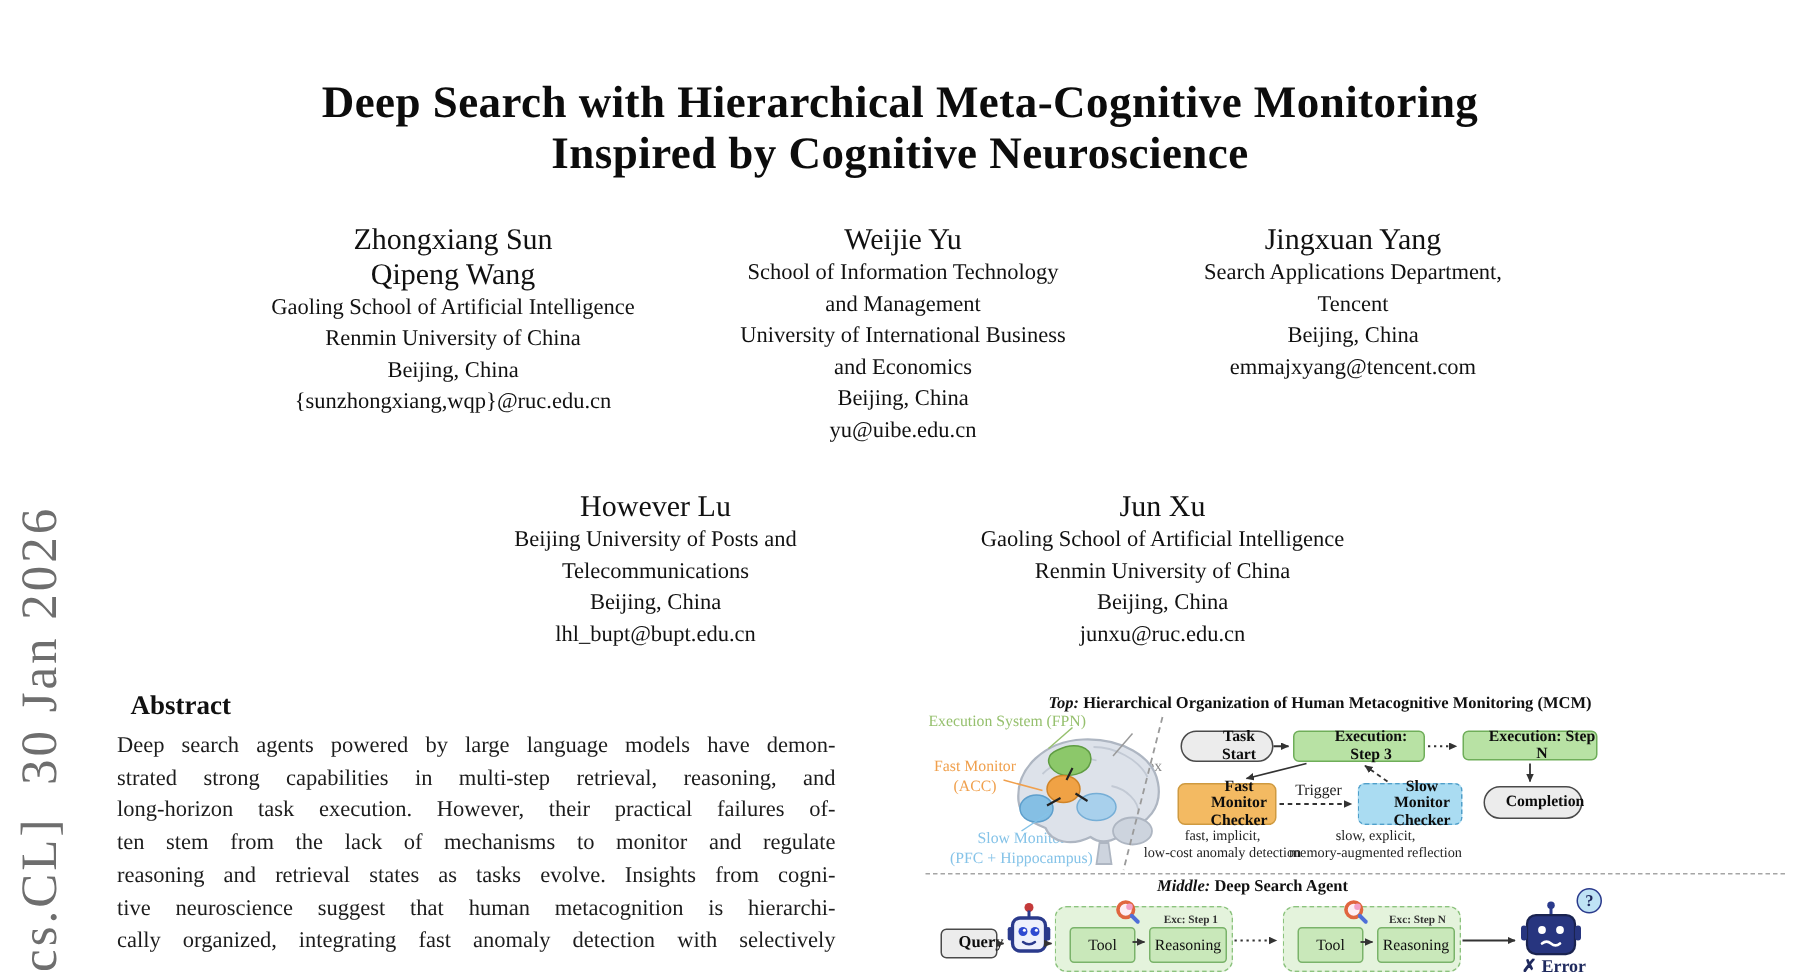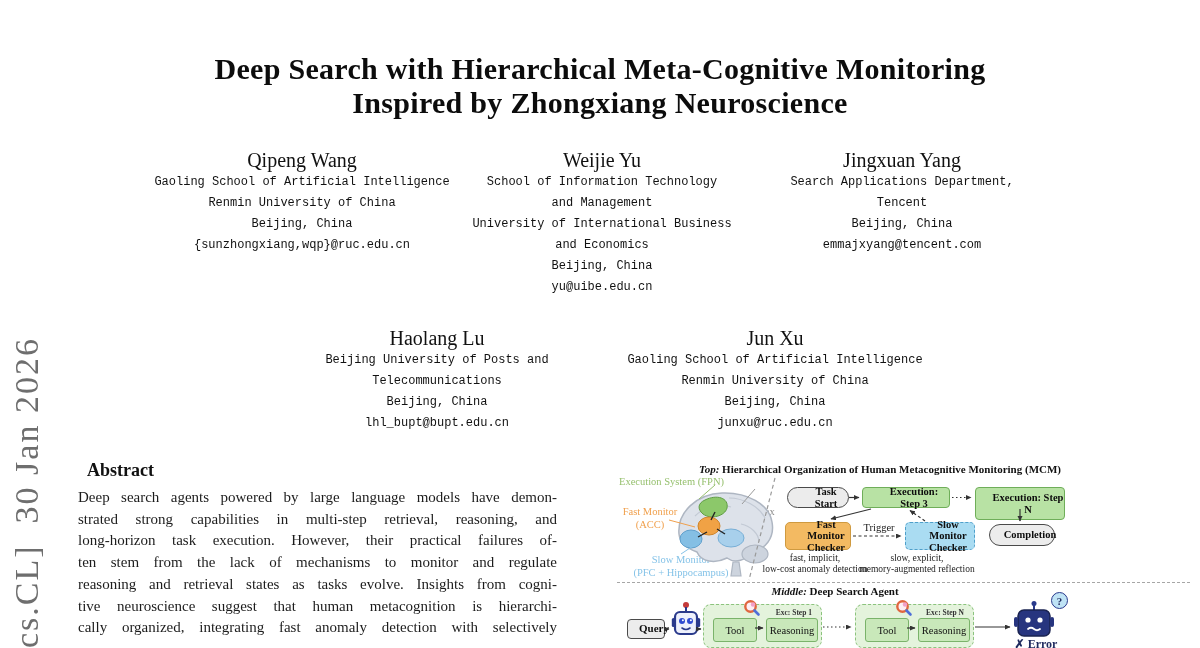--- a/index.html
+++ b/index.html
@@ -22,21 +22,21 @@
     text-align:center; font-weight:bold; font-size:30px; line-height:34px;
     letter-spacing:0.3px; color:#0c0c0c;
   }
 
   
   .authors-row1 { position:absolute; top:149px; left:152px; width:900px; display:flex; }
   .authors-row1 .author-col { width:300px; text-align:center; }
   .authors-row2 { position:absolute; top:327px; left:268px; width:676px; display:flex; }
   .authors-row2 .author-col { width:338px; text-align:center; }
   .author-name  { font-size:20px; line-height:23px; }
-  .author-affil, .author-email { font-size:12px; line-height:21px; white-space:nowrap;font-family:Liberation Mono, monospace; }
+  .author-affil, .author-email { font-size:15px; line-height:21px; white-space:nowrap; }
 
   
   .abstract { position:absolute; left:78px; top:460px; width:479px; }
   .abstract-heading { font-weight:bold; font-size:18px; margin:0 0 6px 9px; }
   .abstract-line {
     font-size:15px; line-height:21.7px; color:#1c1c1c;
     text-align:justify; text-align-last:justify;
   }
 
   
@@ -57,21 +57,21 @@
 
   .node {
     position:absolute; display:flex; align-items:center; justify-content:center;
     text-align:center; font-weight:bold; font-size:10.5px; line-height:11.5px;
     box-sizing:border-box; color:#0d0d0d;padding-left:16px;
   }
   .pill { background:var(--gray_box,#ececec); border:1.5px solid #4a4a4a; border-radius:11px; }
   .greenbox { background:var(--green_box,#b8e2a4); border:1.2px solid var(--green_box_border,#6fae59); border-radius:4px; }
   .task-start { left:172px; top:29px; width:62px; height:21px; }
   .exec1 { left:247px; top:29px; width:88px; height:21px; }
-  .execN { left:360px; top:29px; width:90px; height:33px; }
+  .execN { left:360px; top:29px; width:90px; height:20px; }
   .fast-checker { left:170px; top:64px; width:66px; height:28px; flex-direction:column;
     background:var(--orange_box,#f3ba62); border:1.2px solid var(--orange_box_border,#cf9a40); border-radius:5px; }
   .slow-checker { left:290px; top:64px; width:70px; height:28px; flex-direction:column;
     background:var(--blue_box,#aadcf2); border:1.4px dashed var(--blue_box_border,#4f9fca); border-radius:5px; }
   .completion { left:374px; top:66px; width:66px; height:22px; }
   .trigger-label { position:absolute; left:238px; top:64px; width:52px; text-align:center; font-size:10.5px; color:#222; }
 
   .caption { position:absolute; font-size:9.5px; line-height:11px; text-align:center; color:#222; }
   .cap-fast { left:130px; top:95px; width:140px; }
   .cap-slow { left:232px; top:95px; width:140px; }
@@ -103,25 +103,26 @@
 </style>
 </head>
 <body>
 
 <div class="page">
 
   <div class="arxiv-stamp">cs.CL]  30 Jan 2026</div>
 
   <div class="paper-title">
     <div>Deep Search with Hierarchical Meta-Cognitive Monitoring</div>
-    <div>Inspired by Zhongxiang Neuroscience</div>
+    <div>Inspired by Cognitive Neuroscience</div>
   </div>
 
   <div class="authors-row1">
     <div class="author-col">
+      <div class="author-name">Zhongxiang Sun</div>
       <div class="author-name">Qipeng Wang</div>
       <div class="author-affil">Gaoling School of Artificial Intelligence</div>
       <div class="author-affil">Renmin University of China</div>
       <div class="author-affil">Beijing, China</div>
       <div class="author-email">{sunzhongxiang,wqp}@ruc.edu.cn</div>
     </div>
     <div class="author-col">
       <div class="author-name">Weijie Yu</div>
       <div class="author-affil">School of Information Technology</div>
       <div class="author-affil">and Management</div>
@@ -134,21 +135,21 @@
       <div class="author-name">Jingxuan Yang</div>
       <div class="author-affil">Search Applications Department,</div>
       <div class="author-affil">Tencent</div>
       <div class="author-affil">Beijing, China</div>
       <div class="author-email">emmajxyang@tencent.com</div>
     </div>
   </div>
 
   <div class="authors-row2">
     <div class="author-col">
-      <div class="author-name">Haolang Lu</div>
+      <div class="author-name">However Lu</div>
       <div class="author-affil">Beijing University of Posts and</div>
       <div class="author-affil">Telecommunications</div>
       <div class="author-affil">Beijing, China</div>
       <div class="author-email">lhl_bupt@bupt.edu.cn</div>
     </div>
     <div class="author-col">
       <div class="author-name">Jun Xu</div>
       <div class="author-affil">Gaoling School of Artificial Intelligence</div>
       <div class="author-affil">Renmin University of China</div>
       <div class="author-affil">Beijing, China</div>

